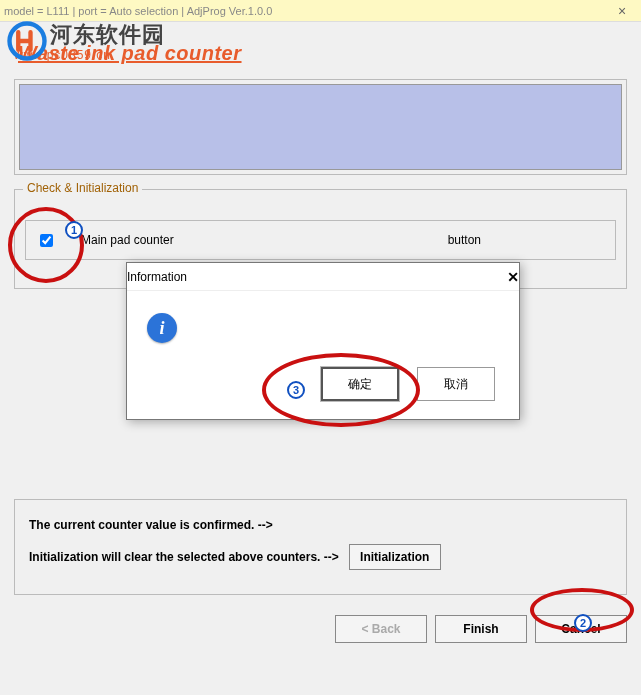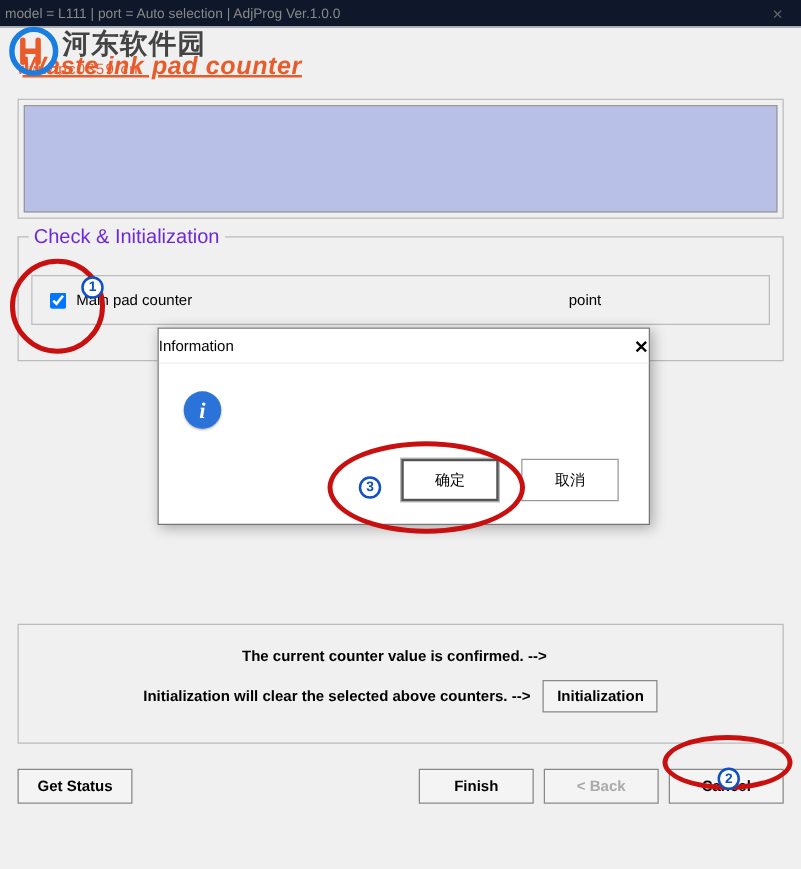--- a/index.html
+++ b/index.html
@@ -1,52 +1,52 @@
 <!DOCTYPE html>
 <html><head>
 <meta charset="utf-8">
 <style>
 * { box-sizing: border-box; margin: 0; padding: 0; }
 body { font-family: "Microsoft YaHei", Tahoma, sans-serif; font-size: 12px; background: #f0f0f0; width: 641px; height: 695px; position: relative; overflow: hidden; }
 
-.titlebar { height: 22px; background: #0f172a; border-bottom: 1px solid #ddd; display: flex; align-items: center; padding: 0 4px; color: #888; font-size: 11px; }
+.titlebar { height: 22px; background: #fef9c3; border-bottom: 1px solid #ddd; display: flex; align-items: center; padding: 0 4px; color: #888; font-size: 11px; }
 .titlebar-close { margin-left: auto; width: 30px; text-align: center; color: #666; font-size: 14px; }
 
 .watermark { position: absolute; top: 20px; left: 0; width: 190px; height: 48px; z-index: 10; display: flex; align-items: flex-start; pointer-events: none; }
 .watermark-logo { width: 42px; height: 42px; margin-left: 6px; }
 .watermark-text { font-size: 22px; font-weight: bold; color: #444; margin-left: 2px; letter-spacing: 1px; }
 .watermark-url { position: absolute; top: 48px; left: 14px; font-size: 12px; color: #e85c2c; letter-spacing: 1px; }
 
 .main { padding: 12px 14px 10px 14px; }
 
 .page-title { font-size: 20px; font-weight: bold; font-style: italic; color: #e85c2c; text-decoration: underline; margin: 8px 0 14px 4px; letter-spacing: 0.5px; }
 
 .top-panel { border: 1px solid #bbb; background: #f0f0f0; padding: 4px; margin-bottom: 14px; }
 .top-panel-inner { height: 86px; background: #b8c0e8; border: 1px solid #999; }
 
 .fieldset { border: 1px solid #bbb; padding: 12px 10px 28px 10px; margin-bottom: 8px; position: relative; }
-.fieldset-legend { position: absolute; top: -9px; left: 8px; background: #f0f0f0; padding: 0 4px; font-size: 16px; color: #6d28d9; }
+.fieldset-legend { position: absolute; top: -9px; left: 8px; background: #f0f0f0; padding: 0 4px; font-size: 12px; color: #a16207; }
 
-.row-box { border: 1px solid #bbb; padding: 12px 14px; margin-top: 18px; display: flex; align-items: center; }
+.row-box { border: 1px solid #bbb; padding: 12px 14px; margin-top: 18px; display: flex; align-items: center; gap: 20px; }
 .checkbox { width: 13px; height: 13px; margin-right: 8px; }
 .row-label { font-size: 12px; }
 .row-point { margin-left: auto; margin-right: 120px; font-size: 12px; }
 
 .dialog { position: absolute; top: 262px; left: 126px; width: 394px; background: #fff; border: 1px solid #777; box-shadow: 2px 2px 10px rgba(0,0,0,0.3); z-index: 20; }
 .dialog-header { height: 28px; display: flex; align-items: center; padding: 0 0; font-size: 12px; border-bottom: 1px solid #eee; }
 .dialog-close { margin-left: auto; font-size: 14px; font-weight: bold; cursor: pointer; }
 .dialog-body { padding: 22px 20px 14px 20px; display: flex; align-items: center; }
 .info-icon { width: 30px; height: 30px; border-radius: 50%; background: #2b73d8; color: #fff; display: flex; align-items: center; justify-content: center; font-family: Georgia, serif; font-style: italic; font-weight: bold; font-size: 18px; margin-right: 14px; flex-shrink: 0; box-shadow: 0 1px 2px rgba(0,0,0,0.3); }
 .dialog-msg { font-size: 12px; }
 .dialog-buttons { display: flex; justify-content: flex-end; gap: 18px; padding: 10px 24px 18px 24px; }
 .dialog-btn { min-width: 78px; height: 34px; font-size: 12px; background: #fff; border: 1px solid #999; cursor: pointer; }
 .dialog-btn.primary { border: 2px solid #555; box-shadow: 0 0 0 1px #bbb; }
 
 .action-area { margin-top: 210px; border: 1px solid #bbb; padding: 18px 14px 12px 14px; }
-.action-row { display: flex; align-items: center; justify-content: center; margin-bottom: 12px; }
+.action-row { display: flex; align-items: center; justify-content: flex-start; margin-bottom: 12px; }
 .action-text { font-weight: bold; font-size: 12px; margin-right: 10px; }
 .action-btn { width: 92px; height: 26px; border: 1px solid #888; background: #f4f4f4; font-size: 12px; cursor: pointer; font-weight: bold; }
 
 .bottom-bar { display: flex; align-items: center; padding: 10px 14px; gap: 8px; }
 .bottom-btn { width: 92px; height: 28px; border: 1px solid #888; background: #f4f4f4; font-size: 12px; cursor: pointer; font-weight: bold; }
 .bottom-btn.disabled { color: #aaa; cursor: default; }
 .spacer { flex: 1; }
 
 .anno-circle { position: absolute; border: 4px solid #c91010; border-radius: 50%; z-index: 30; pointer-events: none; }
 .anno-num { position: absolute; width: 18px; height: 18px; border-radius: 50%; background: #fff; border: 2px solid #1050c0; color: #1050c0; font-weight: bold; font-size: 11px; display: flex; align-items: center; justify-content: center; z-index: 31; pointer-events: none; }
@@ -73,40 +73,39 @@
 
   <div class="top-panel">
     <div class="top-panel-inner"></div>
   </div>
 
   <div class="fieldset">
     <div class="fieldset-legend">Check &amp; Initialization</div>
     <div class="row-box">
       <input type="checkbox" class="checkbox" checked="" style="">
       <span class="row-label">Main pad counter</span>
-      <span class="row-point">point</span>
+      <span class="row-point">button</span>
     </div>
   </div>
 
   <div class="action-area">
     <div class="action-row">
       <span class="action-text">The current counter value is confirmed. --&gt;</span>
     </div>
     <div class="action-row">
       <span class="action-text">Initialization will clear the selected above counters. --&gt;</span>
       <button class="action-btn">Initialization</button>
     </div>
   </div>
 </div>
 
 <div class="bottom-bar">
-  <button class="bottom-btn">Get Status</button>
   <div class="spacer"></div>
+  <button class="bottom-btn disabled">&lt; Back</button>
   <button class="bottom-btn">Finish</button>
-  <button class="bottom-btn disabled">&lt; Back</button>
   <button class="bottom-btn">Cancel</button>
 </div>
 
 <div class="dialog">
   <div class="dialog-header">
     <span>Information</span>
     <span class="dialog-close">✕</span>
   </div>
   <div class="dialog-body">
     <div class="info-icon">i</div>

